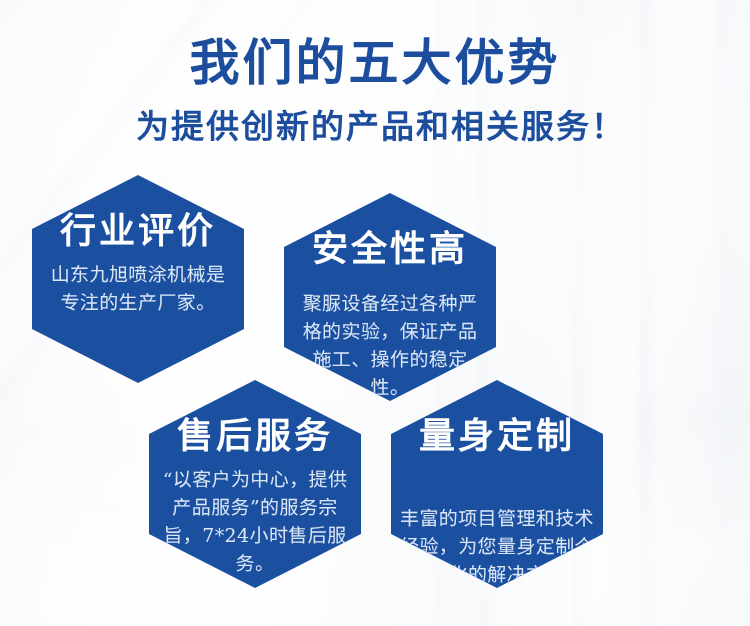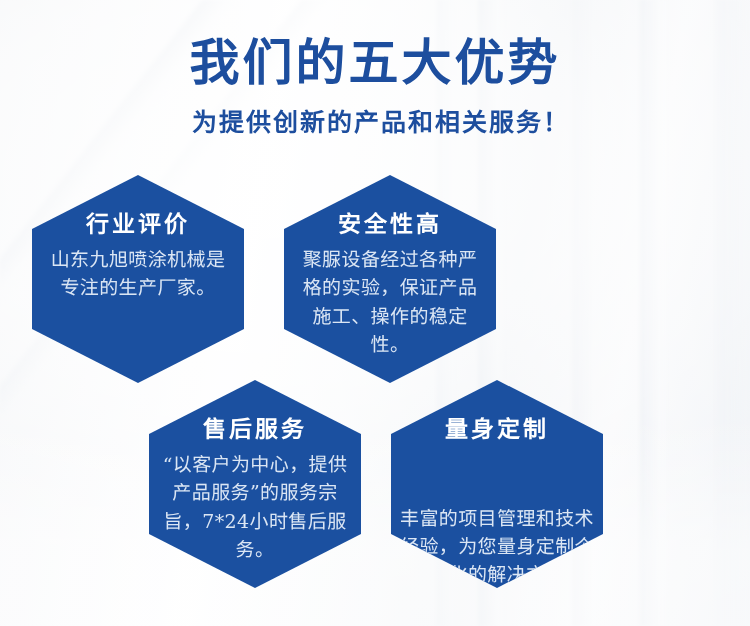--- a/index.html
+++ b/index.html
@@ -87,21 +87,21 @@
     font-size: 50px;
     line-height: 1;
     font-weight: 700;
     letter-spacing: 3px;
     color: #1d4e9e;
     margin: 0;
     text-shadow: 0 1px 0 rgba(255,255,255,.7);
   }
   .sub-title {
     font-family: "DejaVu Serif", "Liberation Serif", serif;
-    font-size: 25px;
+    font-size: 33px;
     line-height: 1;
     font-weight: 600;
     letter-spacing: 2px;
     color: #1d4e9e;
     margin: 22px 0 0 12px;
   }
 
   
   .hex {
     position: absolute;
@@ -111,42 +111,42 @@
     clip-path: polygon(50% 0%, 100% 26%, 100% 74%, 50% 100%, 0% 74%, 0% 26%);
     z-index: 3;
     display: flex;
     flex-direction: column;
     align-items: center;
     box-sizing: border-box;
     padding: 36px 4px 0 4px;
   }
   .hex-title {
     font-family: "DejaVu Serif", "Liberation Serif", serif;
-    font-size: 23px;
+    font-size: 36px;
     font-weight: 700;
     letter-spacing: 3px;
     color: #ffffff;
     line-height: 1.1;
     white-space: nowrap;
   }
   .hex-body {
     margin-top: 9px;
     font-family: "DejaVu Serif", "Liberation Serif", serif;
     font-size: 19px;
     font-weight: 400;
     line-height: 1.48;
     color: #dbe6f4;
     text-align: center;
     letter-spacing: .4px;
     max-width: 186px;
   }
 
   
   #hex-1 { left: 32px;  top: 175px; }
-  #hex-2 { left: 284px; top: 175px; }
+  #hex-2 { left: 284px; top: 193px; justify-content: space-between; }
   #hex-3 { left: 536px; top: 175px; }
   
   #hex-4 { left: 149px; top: 380px; align-items: center; }
   #hex-5 { left: 391px; top: 380px; justify-content: space-between; }
 
   #hex-4 .hex-body, #hex-5 .hex-body { max-width: 196px; }
 </style>
 </head>
 <body>
 

